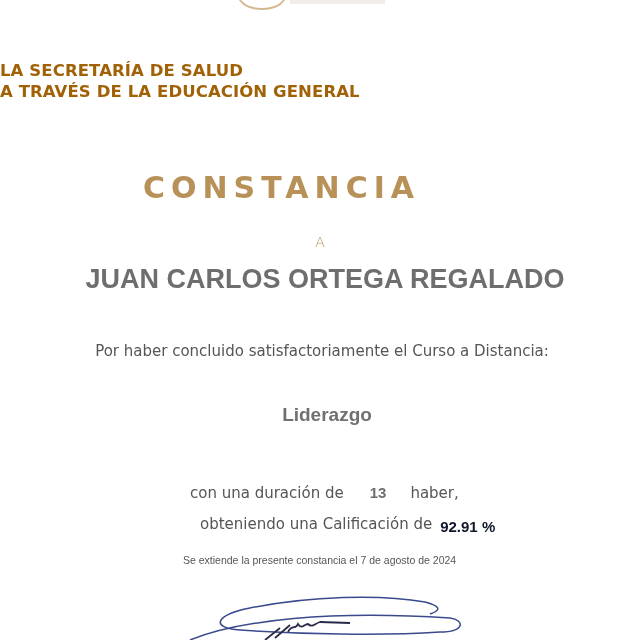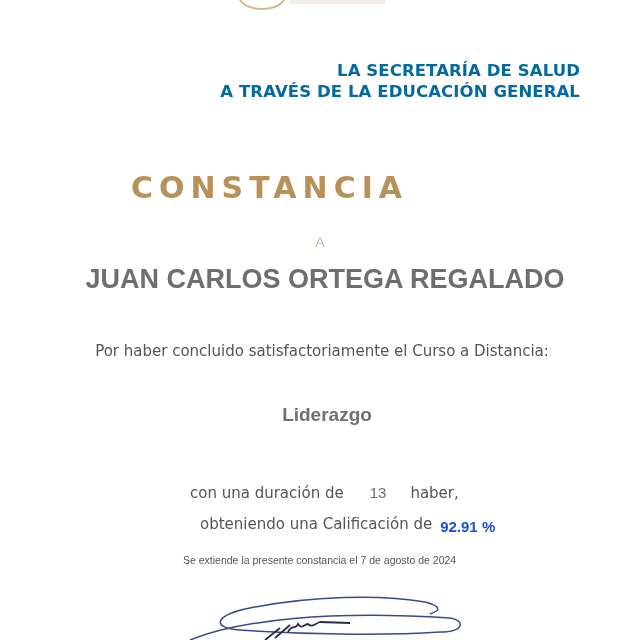--- a/index.html
+++ b/index.html
@@ -11,28 +11,28 @@
     .seal {
       position: absolute; left: 238px; top: -18px; width: 44px; height: 26px;
       border-radius: 50%; border: 2px solid #c9a878; border-top: none;
       opacity: 0.8;
     }
     .seal-text {
       position: absolute; left: 290px; top: 0px; width: 95px; height: 4px;
       background: #f2ede6;
     }
     .header {
-      position: absolute; top: 61px; left: 0; width: 580px; text-align: right;
+      position: absolute; top: 61px; left: 0; width: 580px; text-align: left;
       font-family: "DejaVu Sans", sans-serif; font-weight: bold;
-      color: #0369a1; font-size: 16.5px; line-height: 20.5px; letter-spacing: 0.1px;
+      color: #a16207; font-size: 16.5px; line-height: 20.5px; letter-spacing: 0.1px;
     }
     .title {
-      position: absolute; top: 170px; left: 16px; width: 507px; text-align: center;
+      position: absolute; top: 170px; left: 0; width: 507px; text-align: center;
       font-family: "DejaVu Sans", sans-serif; font-weight: bold;
-      color: #b89158; font-size: 30px; letter-spacing: 6px;
+      color: #b89158; font-size: 30px; letter-spacing: 6px; padding-left: 28px;
     }
     .a-line {
       position: absolute; top: 234px; left: 0; width: 640px; text-align: center;
       color: #b89158; font-size: 14px; font-weight: 300;
     }
     .name {
       position: absolute; top: 264px; left: 0; width: 650px; text-align: center;
       font-family: "Liberation Sans", sans-serif; font-weight: bold;
       color: #6e6e6e; font-size: 27px;
     }
@@ -43,30 +43,30 @@
     .course {
       position: absolute; top: 404px; left: 0; width: 654px; text-align: center;
       font-family: "Liberation Sans", sans-serif; font-weight: bold;
       color: #707070; font-size: 19px;
     }
     .duration {
       position: absolute; top: 484px; left: 190px;
       color: #555555; font-size: 15px;
     }
     .duration .num {
-      font-family: "Liberation Sans", sans-serif; font-weight: normal;
+      font-family: "Liberation Sans", sans-serif; font-weight: bold;
       color: #6e6e6e; font-size: 15px; margin: 16px 24px 0 26px;
     }
     .grade {
       position: absolute; top: 515px; left: 200px;
       color: #555555; font-size: 15px;
     }
     .grade .num {
       font-family: "Liberation Sans", sans-serif; font-weight: bold;
-      color: #1d4ed8; font-size: 15px; margin-left: 8px; position: relative; top: 3px;
+      color: #0f172a; font-size: 15px; margin-left: 8px; position: relative; top: 3px;
     }
     .issued {
       position: absolute; top: 554px; left: 183px;
       font-family: "Liberation Sans", sans-serif;
       color: #555555; font-size: 10.5px;
     }
     .signature { position: absolute; left: 180px; top: 580px; }
   </style>
 </head>
 <body>

